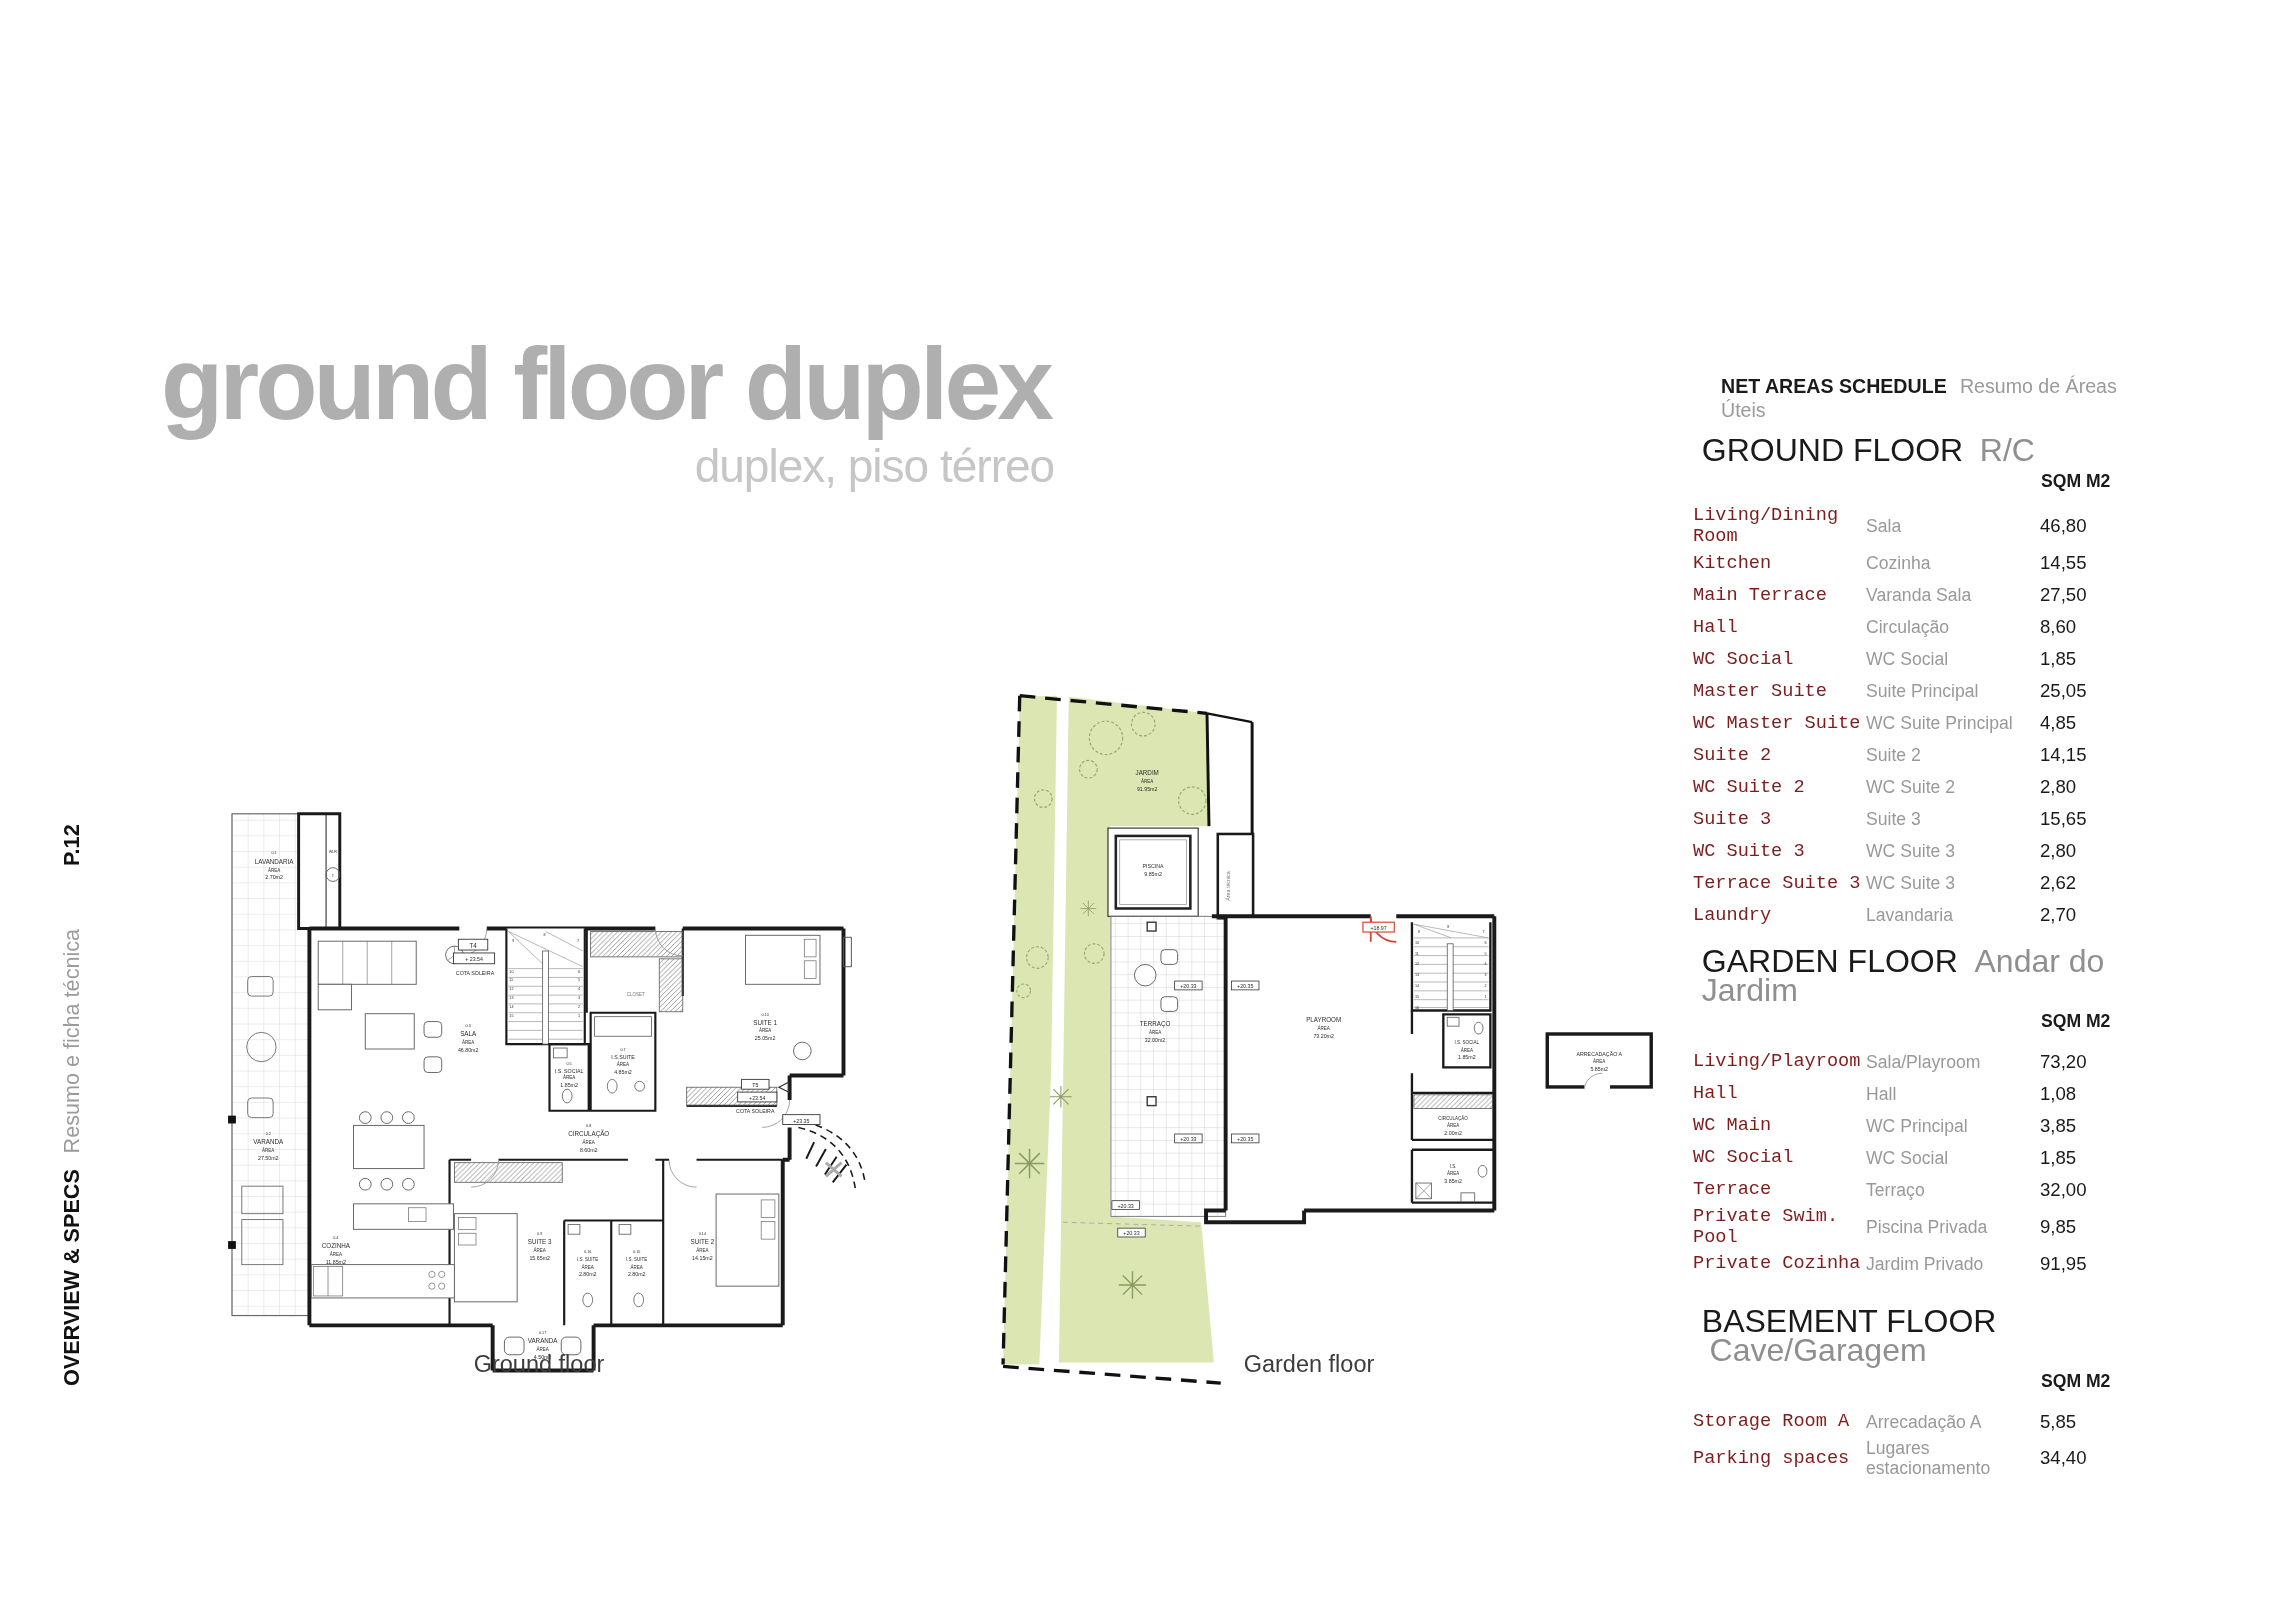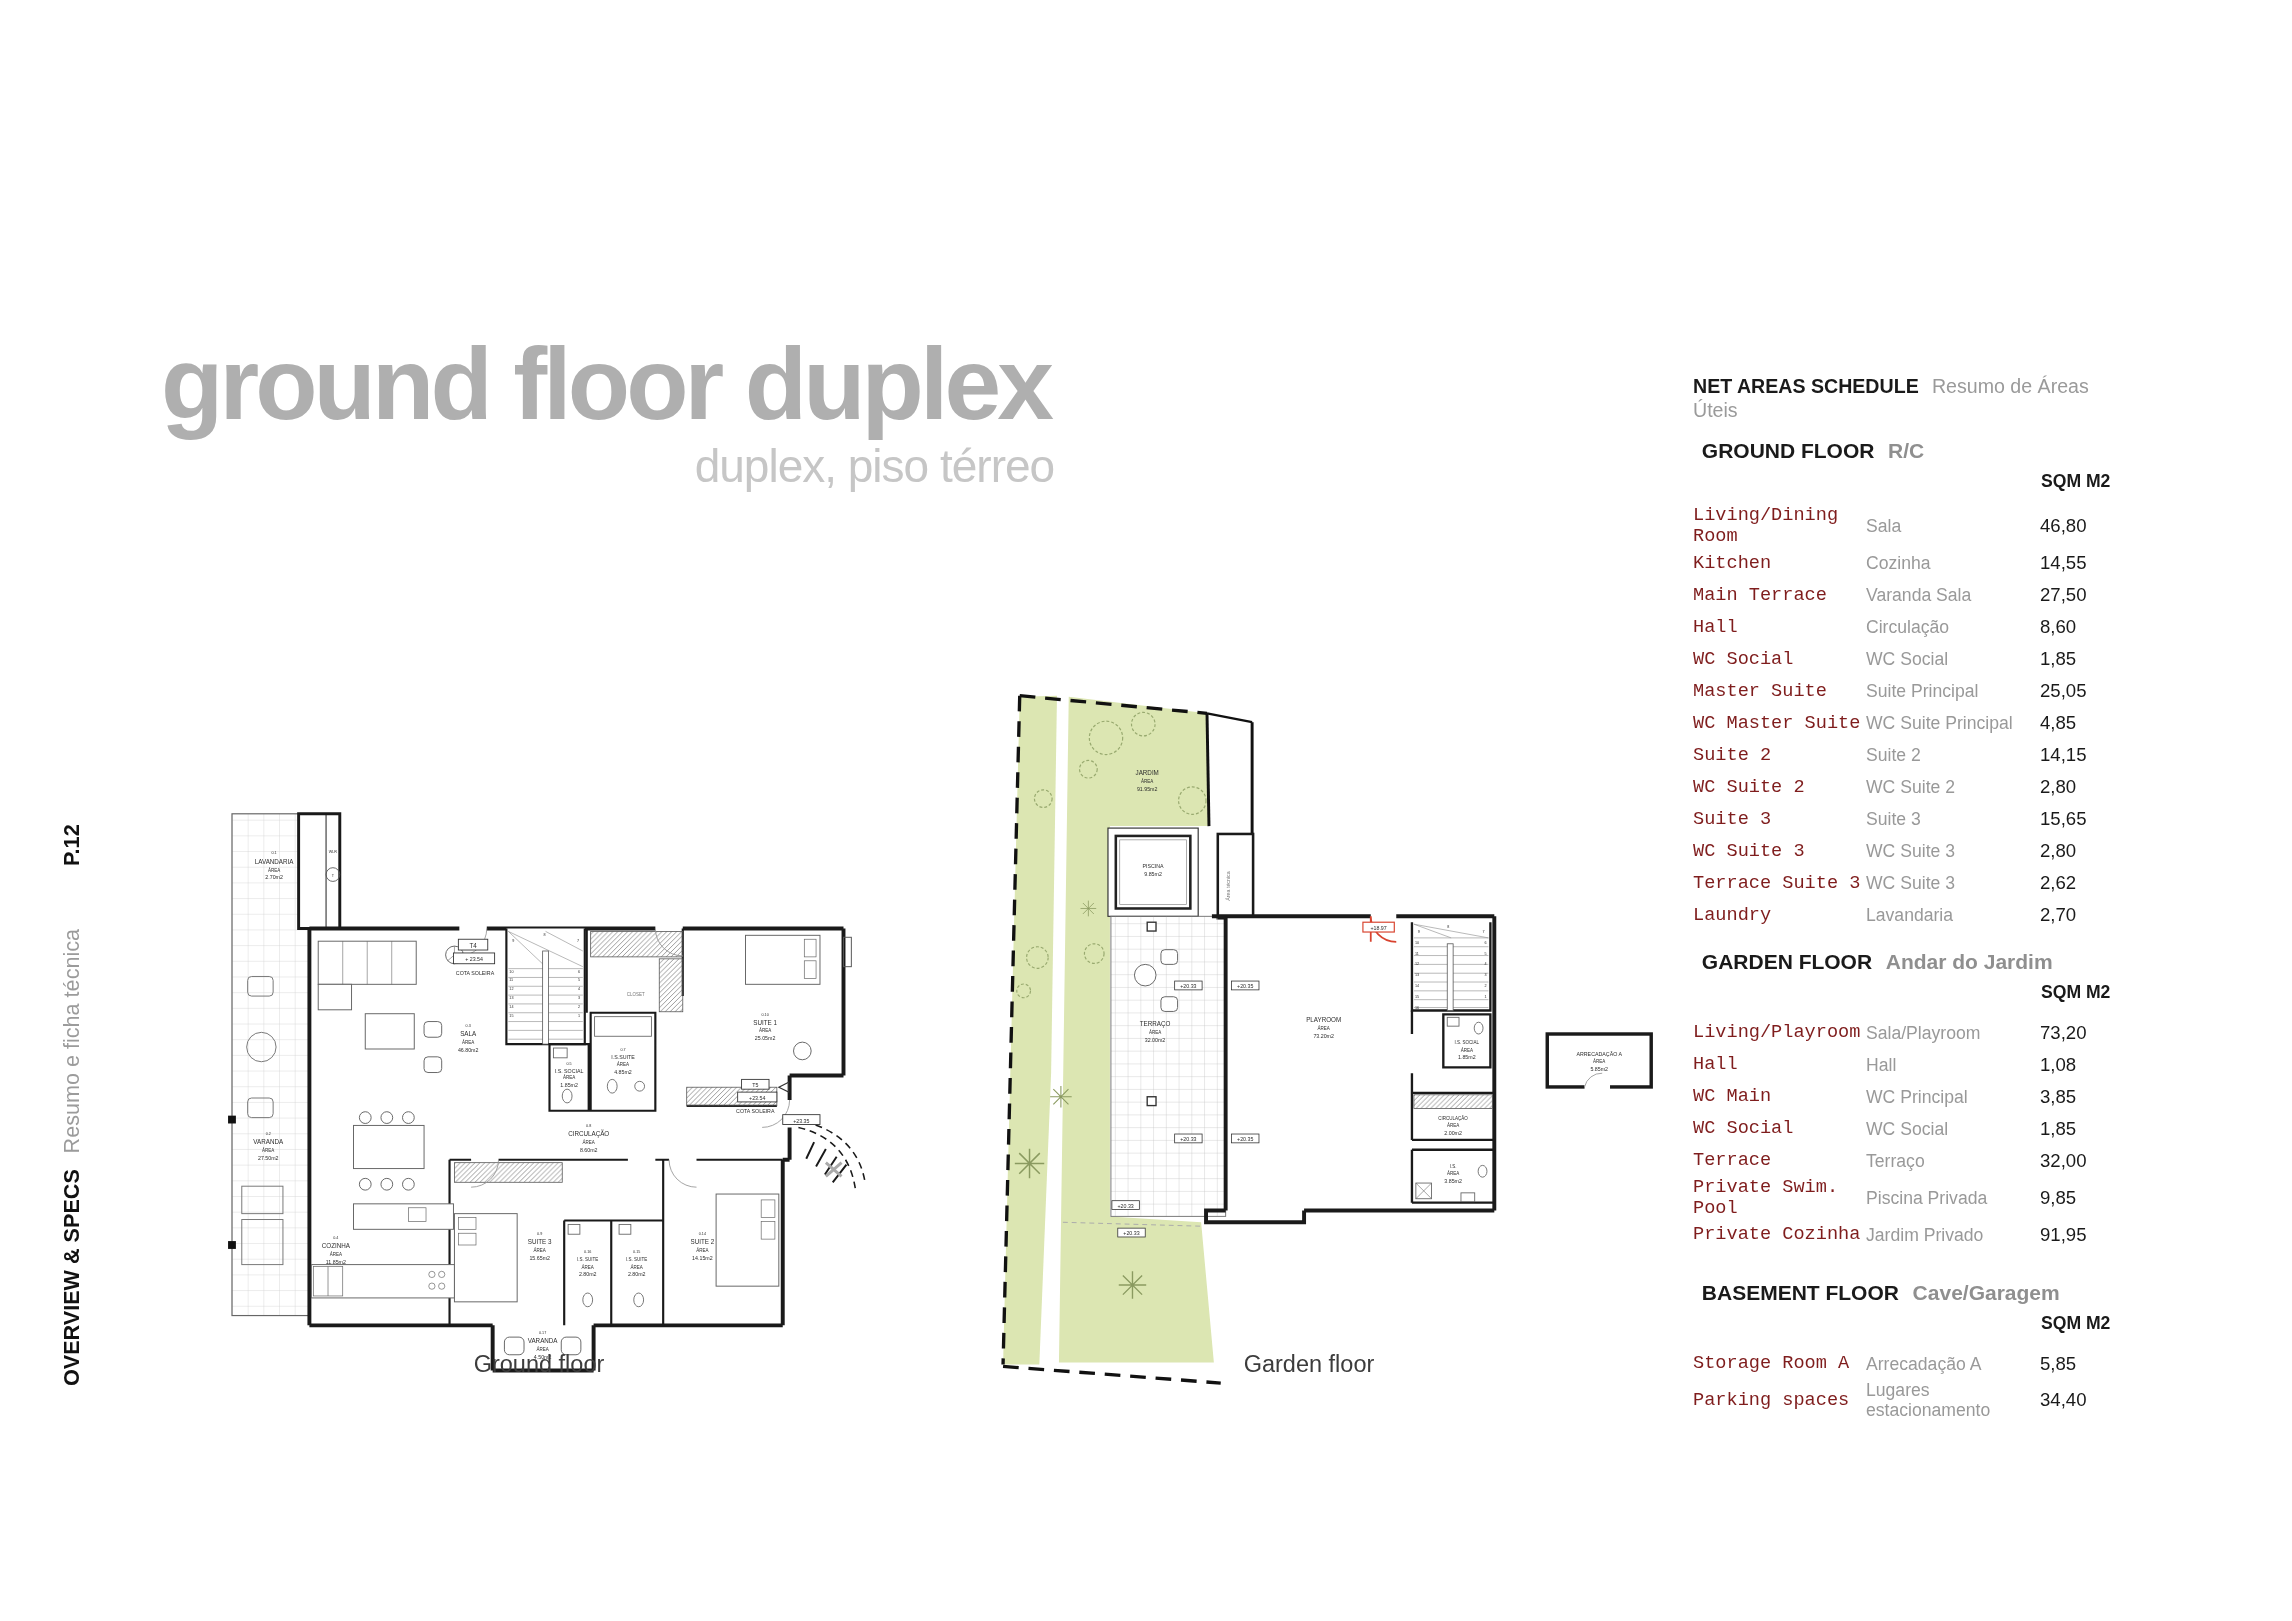--- a/index.html
+++ b/index.html
@@ -10,25 +10,25 @@
   .page-title{font-size:102px;font-weight:700;letter-spacing:-3.9px;line-height:1.0;color:#afafaf;margin:4px;}
   .page-subtitle{font-size:46px;font-weight:400;letter-spacing:-1px;color:#c6c6c6;margin-top:3.9px;text-align:right;}
   
   .vert{position:absolute;transform-origin:0 0;transform:rotate(-90deg);white-space:nowrap;font-size:21.6px;}
   .v-page{left:59px;top:866px;font-weight:700;color:#111;}
   .v-section{left:59px;top:1386px;}
   .v-section .en{font-weight:700;color:#111;}
   .v-section .pt{color:#9b9b9b;margin-left:9.8px;}
   
   .schedule{position:absolute;left:1693px;top:375px;width:443px;}
-  .s-title{font-size:19.6px;line-height:23.5px;}
+  .s-title{font-size:19.6px;line-height:23.5px;margin-left:28px;}
   .s-title .en{font-weight:700;color:#1a1a1a;}
   .s-title .pt{color:#9a9a9a;margin-left:7.8px;}
   .sec{margin-top:0;}
-  .sec-h{font-size:21px;line-height:29px;font-weight:700;margin-left:8.8px;}
+  .sec-h{font-size:32px;line-height:29px;font-weight:400;margin-left:8.8px;}
   .sec-h .pt{color:#8f8f8f;margin-left:7.8px;}
   .sec-h.m1{margin-top:13.7px;}
   .sec-h.m2{margin-top:16px;}
   .sec-h.m3{margin-top:27.4px;}
   .sqm-head{font-size:17.6px;font-weight:700;margin:5.9px 0 13.7px 0;padding-left:348px;}
   .rows{display:block;}
   .row{display:grid;grid-template-columns:173px 174px 95px;min-height:32px;align-items:center;font-size:18.6px;}
   .c-en{color:#7f1d1d;font-family:Liberation Mono, monospace;}
   .c-pt{color:#999;font-size:17.6px;line-height:20.6px;}
   .c-sq{color:#1a1a1a;}

